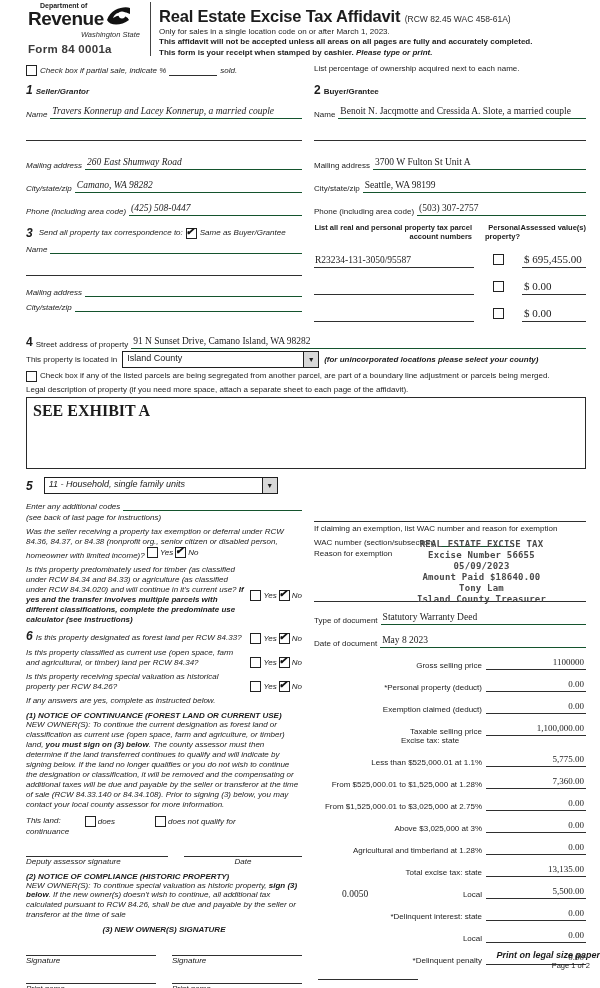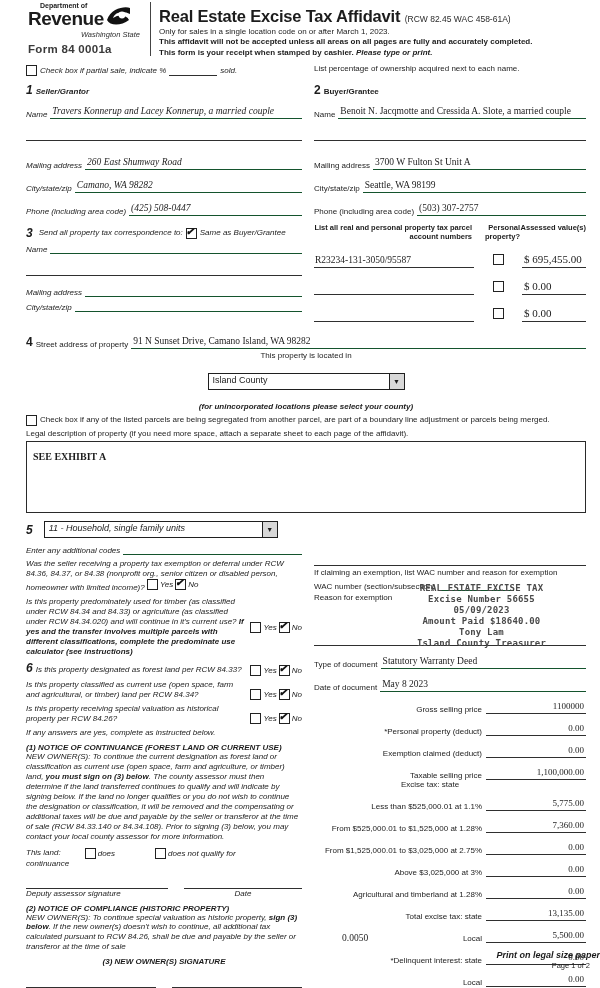--- a/index.html
+++ b/index.html
@@ -59,21 +59,21 @@
   .parcel-cb-wrap{flex:0 0 48px;text-align:center;}
   .parcel-val-line{flex:1;border-bottom:1px solid #2f2f2f;padding:0 2px;min-height:11px;}
   .parcel-val-line .val{font-size:11px;}
 
   
   .dd{display:inline-flex;align-items:stretch;border:1.6px solid #1f1f1f;background:#fff;height:15px;}
   .dd-val{font-size:9px;padding:1px 4px 0 4px;white-space:nowrap;overflow:hidden;}
   .dd-btn{width:14px;border-left:1.6px solid #1f1f1f;background:#d8d8d8;display:flex;align-items:center;justify-content:center;font-size:7px;}
 
   .legal-box{border:1.2px solid #2a2a2a;height:62px;margin-top:2px;padding:4px 6px;}
-  .legal-box .val{font-size:10px;font-weight:bold;}
+  .legal-box .val{font-size:16px;font-weight:bold;}
 
   .q{font-size:8px;line-height:1.25;}
   .qrow{display:flex;align-items:flex-end;gap:4px;margin-top:4px;}
   .qrow .q{flex:1;}
   .qrow.center{align-items:center;}
 
   .para{font-size:8px;line-height:1.24;}
   .para-title{font-size:8px;font-weight:bold;margin-top:5px;}
 
   
@@ -221,21 +221,21 @@
           </div>
     </div>
   </div>
 
   <div class="mt8">
     <div class="fld">
       <span class="secnum">4</span>
       <span class="lbl">Street address of property</span>
       <span class="line"><span class="val serif">91 N Sunset Drive, Camano Island, WA 98282</span></span>
     </div>
-    <div class="mt2" style="display:flex;align-items:center;gap:12px;flex-direction:column;">
+    <div class="mt2" style="display:flex;align-items:center;gap:5px;">
       <span class="q">This property is located in</span>
       <span class="dd" style="width:195px;">
         <span class="dd-val" style="flex:1;">Island County</span>
         <span class="dd-btn">▼</span>
       </span>
       <span class="q" style="font-weight:bold;font-style:italic;">(for unincorporated locations please select your county)</span>
     </div>
     <div class="mt3" style="display:flex;align-items:flex-start;gap:3px;">
       <span class="cb" data-checked="false"></span>
       <span class="q">Check box if any of the listed parcels are being segregated from another parcel, are part of a boundary line adjustment or parcels being merged.</span>
@@ -252,20 +252,21 @@
         <span class="secnum">5</span>
         <span class="dd" style="width:232px;">
           <span class="dd-val" style="flex:1;">11 - Household, single family units</span>
           <span class="dd-btn">▼</span>
         </span>
       </div>
       <div class="fld mt6">
         <span class="lbl">Enter any additional codes</span>
             <span class="line"></span>
       </div>
+      <div class="q mt2">(see back of last page for instructions)</div>
 
       <div class="qrow">
         <span class="q"><span>Was the seller receiving a property tax exemption or deferral under RCW 84.36, 84.37, or 84.38 (nonprofit org., senior citizen or disabled person, homeowner with limited income)?</span>
           <span class="yn">
                 <span class="cb" data-checked="false"></span>
                 <span>Yes</span>
                 <span class="cb" data-checked="true"></span>
                 <span>No</span>
               </span>
         </span>

